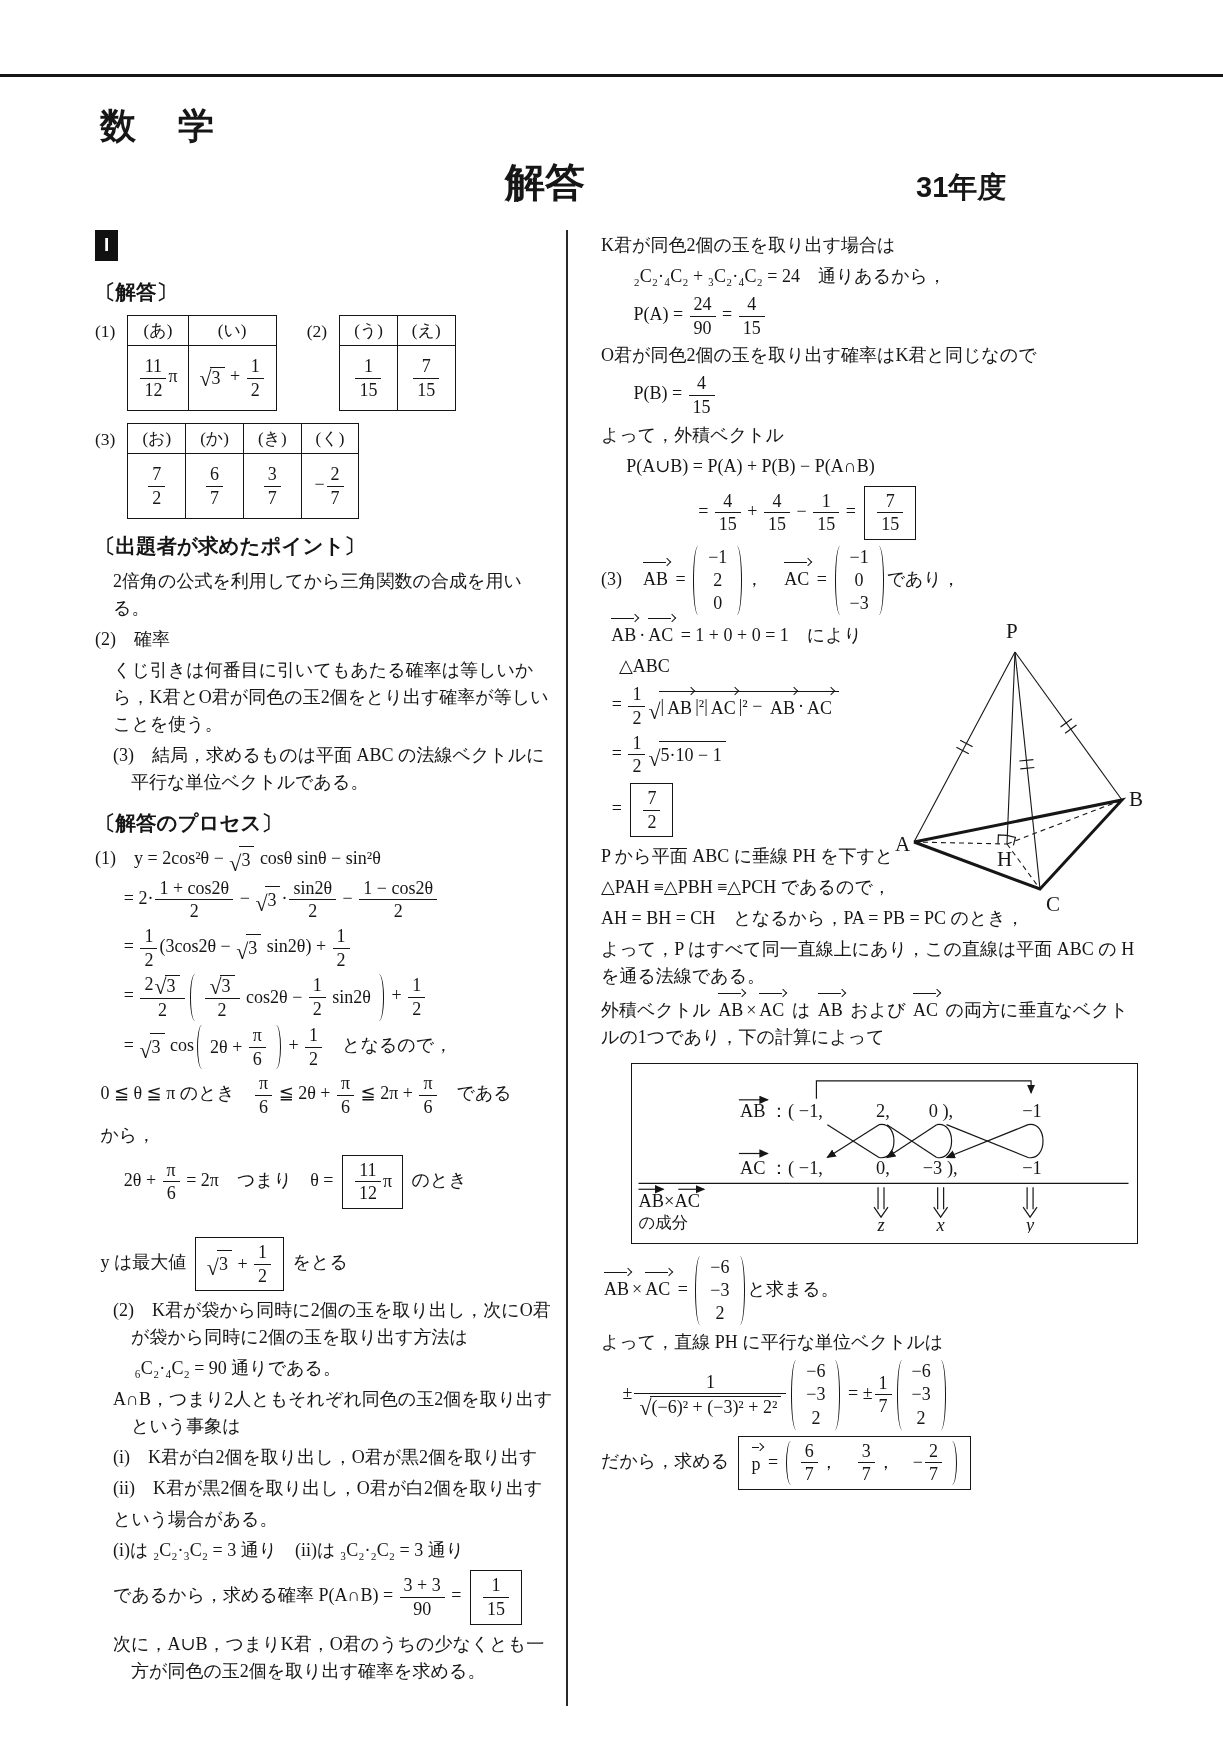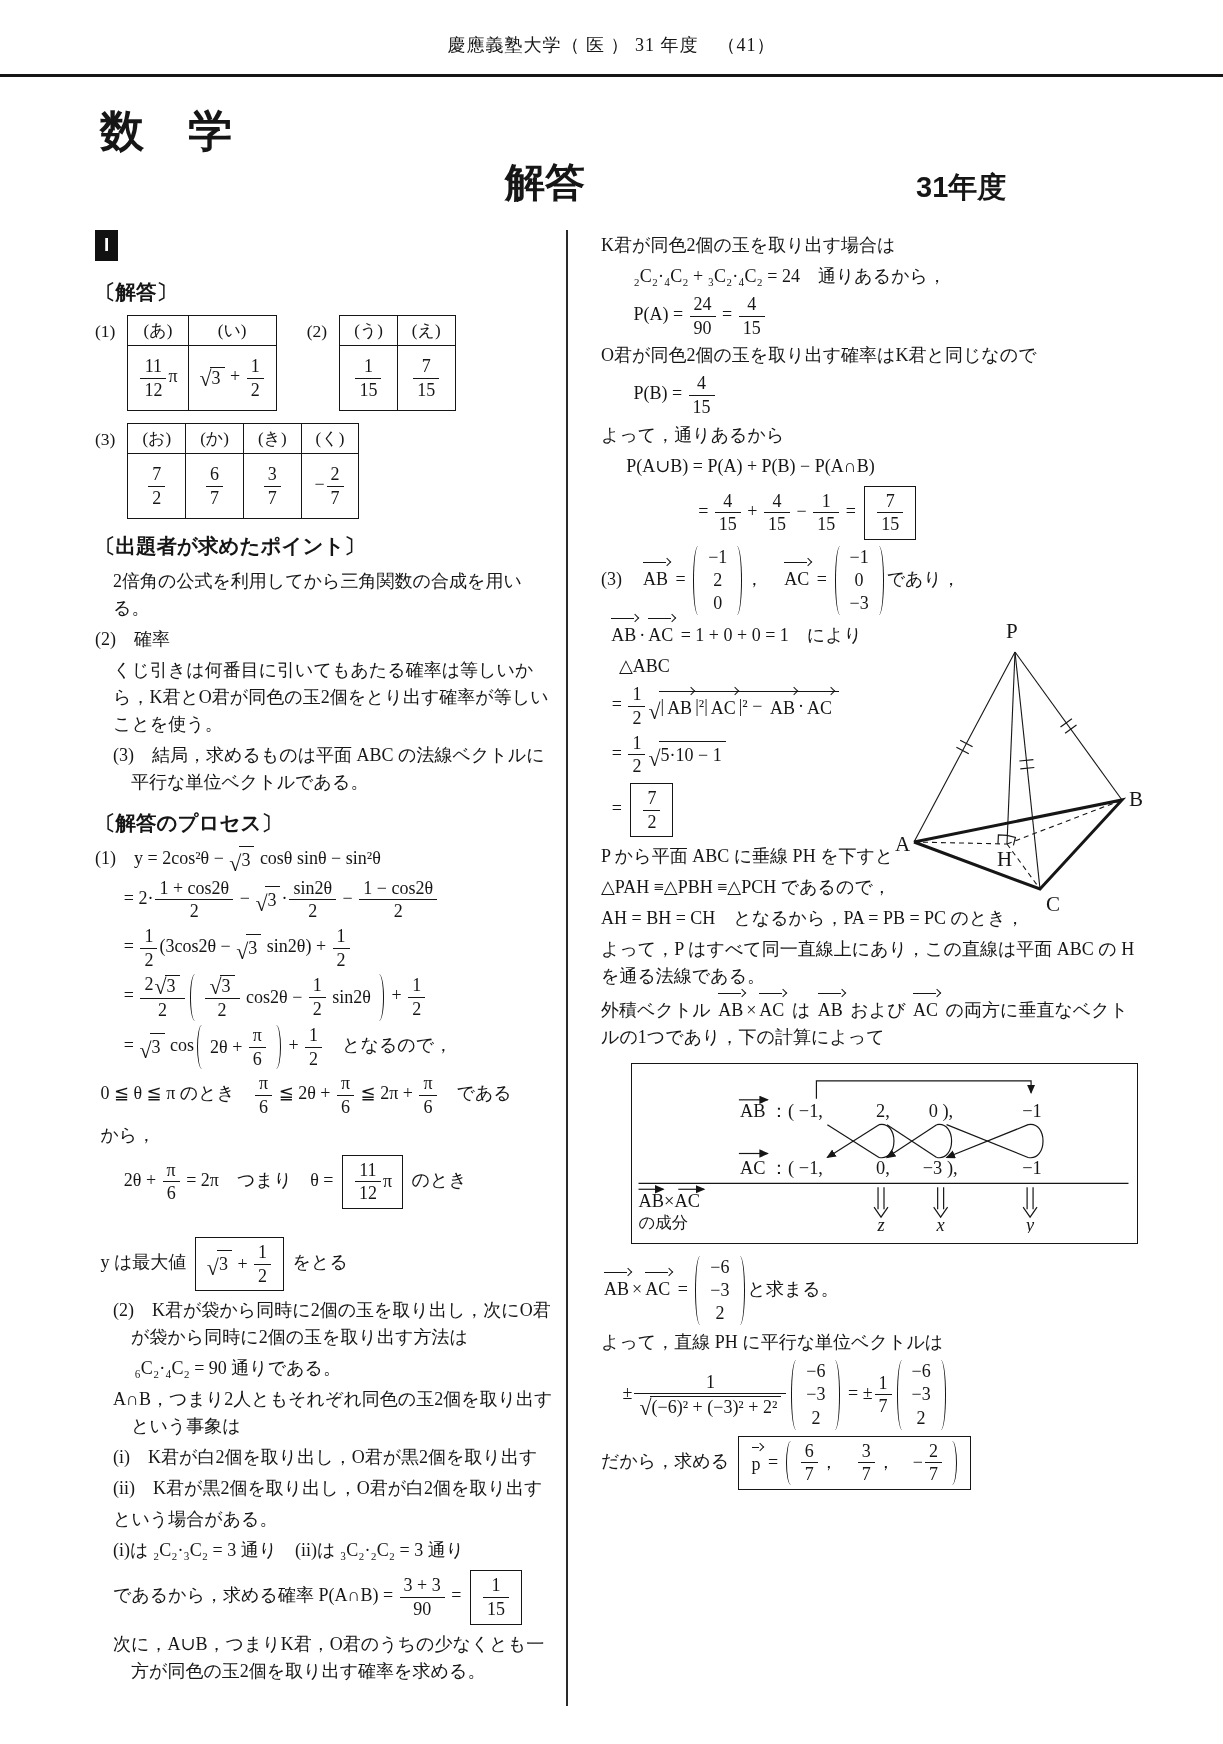--- a/index.html
+++ b/index.html
@@ -1,20 +1,20 @@
 <!DOCTYPE html>
 <html><head>
 <meta charset="utf-8">
 <style>
   html,body{margin:0;padding:0;background:#e8e8e8;}
   #page{position:relative;width:1223px;height:1744px;background:#ffffff;color:#161616;
         font-family:"Liberation Serif","DejaVu Serif",serif;overflow:hidden;margin:0 auto;}
   .hdr{position:absolute;top:33px;left:0;width:100%;text-align:center;font-size:18px;letter-spacing:1px;}
   .rule{position:absolute;top:74px;left:0;width:100%;height:3px;background:#161616;}
-  .t-sub{position:absolute;left:100px;top:102px;font-size:44px;font-weight:bold;
+  .t-sub{position:absolute;left:100px;top:102px;font-size:36px;font-weight:bold;
          font-family:"Liberation Sans","DejaVu Sans",sans-serif;letter-spacing:16px;}
   .t-ans{position:absolute;left:505px;top:155px;font-size:40px;font-weight:bold;
          font-family:"Liberation Sans","DejaVu Sans",sans-serif;}
   .t-yr{position:absolute;left:916px;top:168px;font-size:29px;font-weight:600;
         font-family:"Liberation Sans","DejaVu Sans",sans-serif;}
   .vdiv{position:absolute;left:566px;top:230px;width:2px;height:1476px;background:#2a2a2a;}
   .colL{position:absolute;left:95px;top:230px;width:458px;}
   .colR{position:absolute;left:601px;top:228px;width:545px;}
 
   .mline{font-size:18px;line-height:1.5;margin:4px 0;}
@@ -69,21 +69,20 @@
   .pthin{stroke:#161616;stroke-width:1.1;fill:none;}
   .pthick{stroke:#161616;stroke-width:3;fill:none;}
   .pdash{stroke:#161616;stroke-width:1.1;fill:none;stroke-dasharray:5 4;}
   .ptick{stroke:#161616;stroke-width:1.2;fill:none;}
   .plabel{font-size:21px;font-family:"Liberation Serif","DejaVu Serif",serif;fill:#161616;}
 </style>
 </head>
 <body>
 
 <div id="page">
-  <div class="hdr">慶應義塾大学（ 医 ）  31 年度　（41）</div>
   <div class="rule"></div>
   <div class="t-sub">数 学</div>
   <div class="t-ans">解答</div>
   <div class="t-yr">31年度</div>
   <div class="vdiv"></div>
 
   <div class="colL">
     <div id="left-a"><div class="mline pnum"><span class="txt">I</span></div><div class="mline hd"><span class="txt">〔解答〕</span></div></div>
 
     <div class="ansrow">
@@ -318,21 +317,21 @@
             <span class="den"><span class="txt">90</span></span>
           </span><span class="txt"> = </span><span class="frac">
             <span class="num"><span class="txt">4</span></span>
             <span class="den"><span class="txt">15</span></span>
           </span></div>
         <div class="mline"><span class="txt">O君が同色2個の玉を取り出す確率はK君と同じなので</span></div>
         <div class="mline" style="padding-left: 1.8em;"><span class="txt">P(B) = </span><span class="frac">
             <span class="num"><span class="txt">4</span></span>
             <span class="den"><span class="txt">15</span></span>
           </span></div>
-        <div class="mline"><span class="txt">よって，通りあるから</span></div>
+        <div class="mline"><span class="txt">よって，外積ベクトル</span></div>
         <div class="mline" style="padding-left: 1.4em;"><span class="txt">P(A∪B) = P(A) + P(B) − P(A∩B)</span></div>
         <div class="mline" style="padding-left: 5.4em;"><span class="txt">= </span><span class="frac">
             <span class="num"><span class="txt">4</span></span>
             <span class="den"><span class="txt">15</span></span>
           </span><span class="txt"> + </span><span class="frac">
             <span class="num"><span class="txt">4</span></span>
             <span class="den"><span class="txt">15</span></span>
           </span><span class="txt"> − </span><span class="frac">
             <span class="num"><span class="txt">1</span></span>
             <span class="den"><span class="txt">15</span></span>

